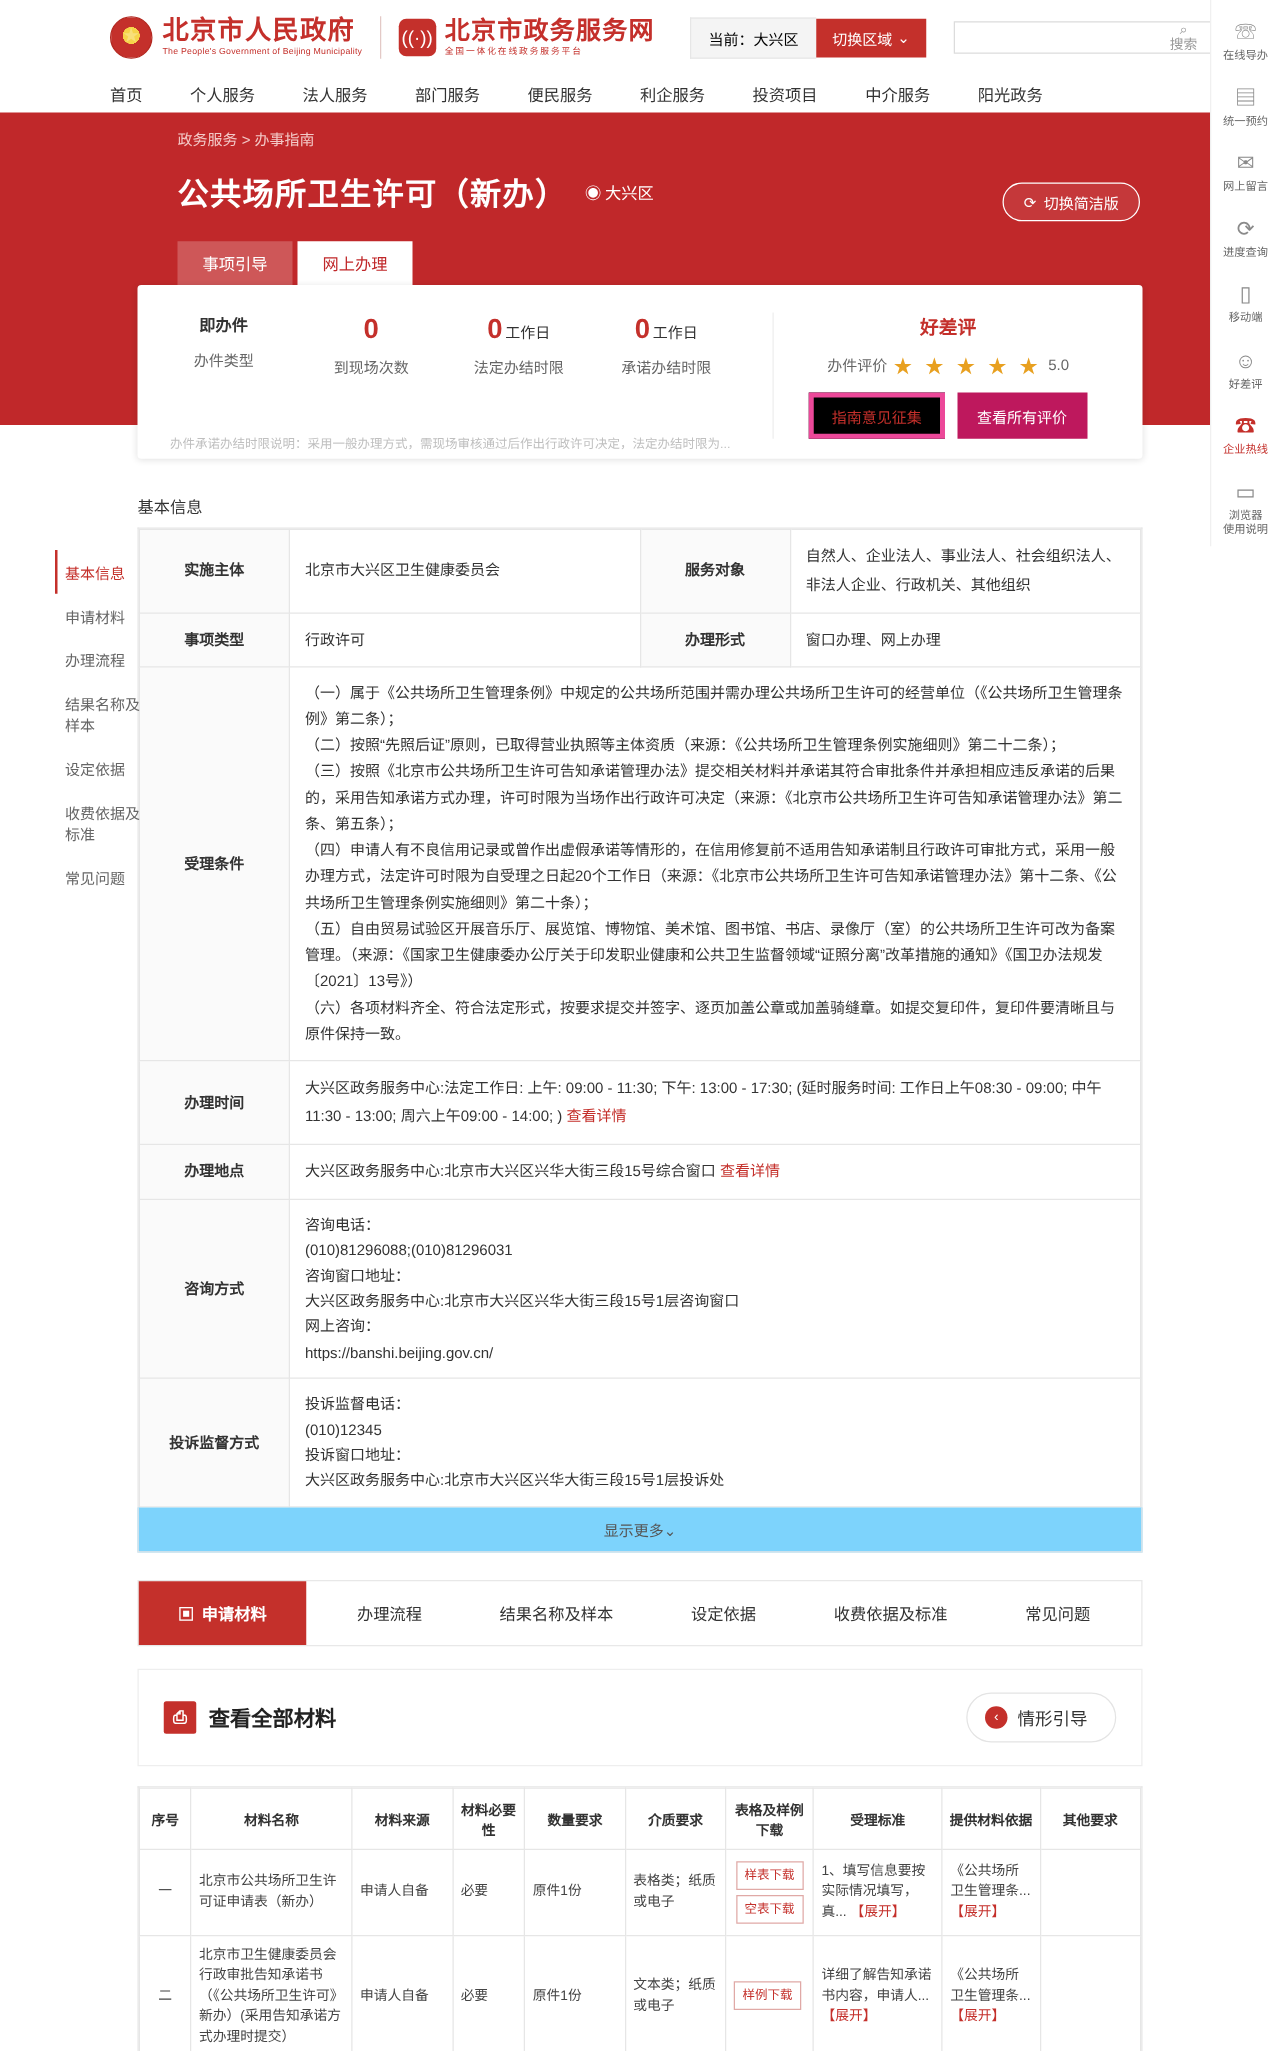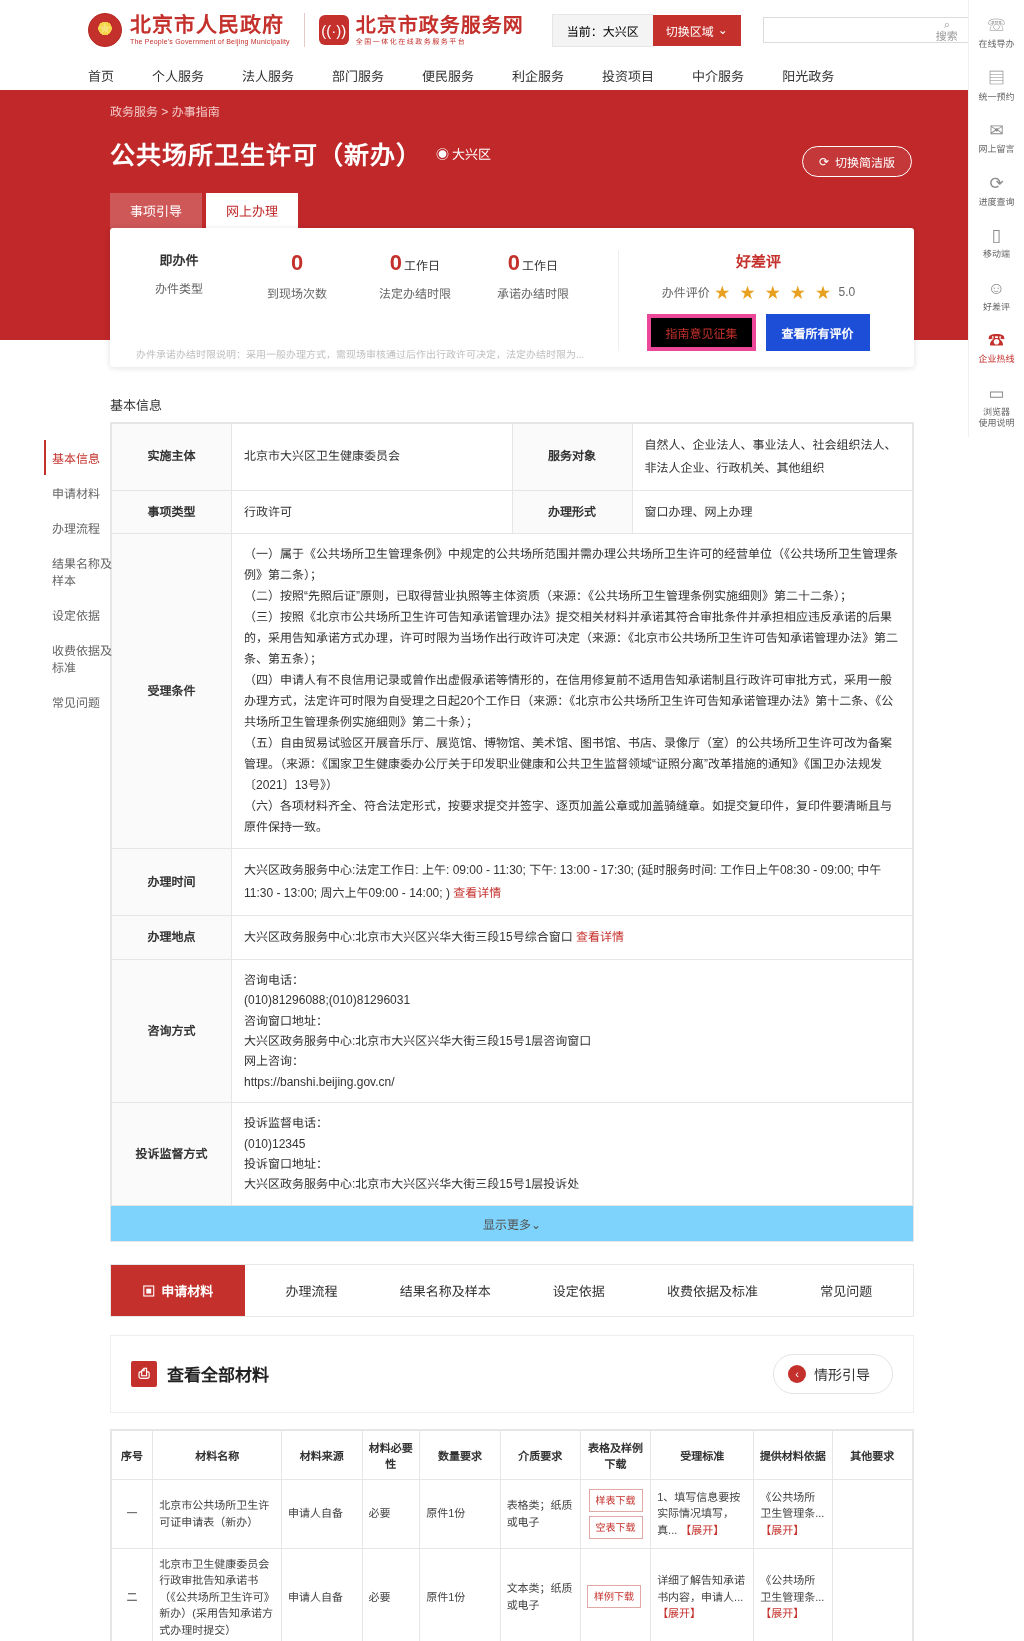--- a/index.html
+++ b/index.html
@@ -61,21 +61,21 @@
   .stat .lbl { font-size:13px; color:#333; font-weight:bold; margin-bottom:10px;}
   .stat .val { font-size:22px; color:#c4302b; font-weight:bold; }
   .stat .val small { font-size:12px; color:#333; font-weight:normal; margin-left:2px;}
   .stat .sub { font-size:12px; color:#666; margin-top:8px;}
   .rate { width:270px; text-align:center; border-left:1px solid #eee; padding-left:10px;}
   .rate .ttl { color:#c4302b; font-weight:bold; font-size:15px; }
   .rate .stars { margin-top:10px; font-size:12px; color:#666; display:flex; align-items:center; justify-content:center; gap:5px;}
   .rate .stars .s { color:#e8a020; font-size:15px; letter-spacing:3px;}
   .rate .btns { margin-top:12px; display:flex; gap:10px; justify-content:center;}
   .rate .btns .b1 { border:4px solid #ec4899; color:#c4302b; padding:6px 14px; font-size:12px; background:#000000;}
-  .rate .btns .b2 { background:#1d4ed8; color:#fff; padding:7px 16px; font-size:12px; border:none;font-weight:bold;}
+  .rate .btns .b2 { background:#be185d; color:#fff; padding:7px 16px; font-size:12px; border:none;}
   .card-note { position:absolute; left:26px; bottom:6px; font-size:10px; color:#bfbfbf; }
 
   
   .anchor { position:absolute; left:52px; top:440px; width:62px; font-size:12px; }
   .anchor .it { padding:9px 0; color:#666; text-align:left; }
   .anchor .it.active { color:#c4302b; border-left:2px solid #c4302b; padding-left:6px; margin-left:-8px;}
 
   
   .sec-title { margin:28px 0 8px 110px; font-size:13px; color:#333; }
   .tbl-wrap { margin:0 110px; border:1px solid #e6e6e6; border-bottom:none;}
@@ -149,21 +149,21 @@
     <span>个人服务</span>
     <span>法人服务</span>
     <span>部门服务</span>
     <span>便民服务</span>
     <span>利企服务</span>
     <span>投资项目</span>
     <span>中介服务</span>
     <span>阳光政务</span>
   </div>
 
-  <div class="hero" style="height:250px;">
+  <div class="hero" style="height:250px;padding-left:32px;">
     <div class="crumb">政务服务 &gt;  办事指南</div>
     <div class="hero-title">
       <h1>公共场所卫生许可（新办）</h1>
       <div class="hero-loc">
         <span>◉</span>
         <span>大兴区</span>
       </div>
     </div>
     <div class="simple-btn">
       <span>⟳</span>

